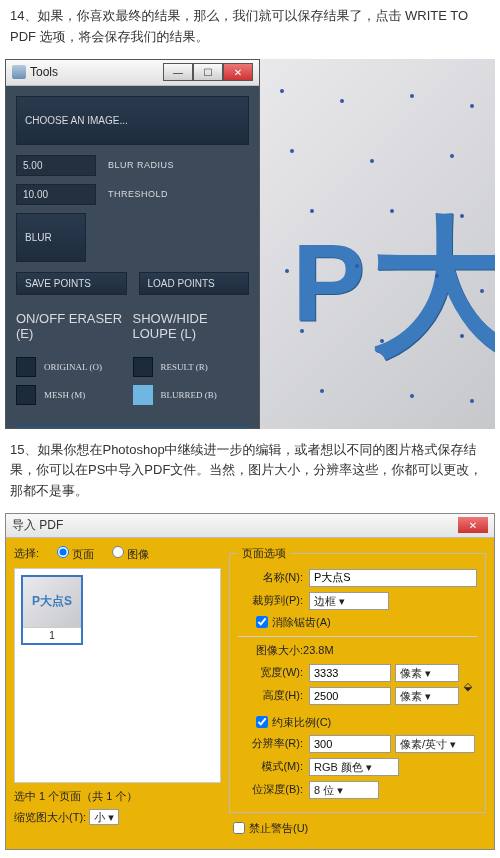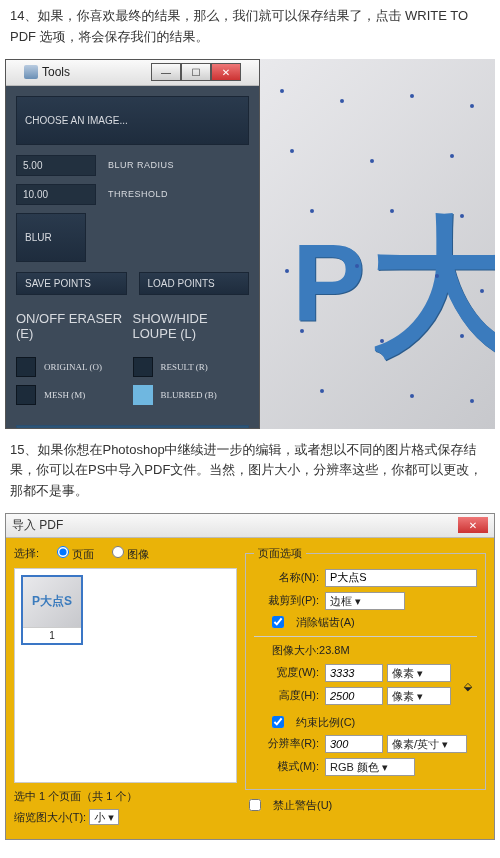--- a/index.html
+++ b/index.html
@@ -2,21 +2,21 @@
 <html><head>
 <meta charset="utf-8">
 <style>
   * { box-sizing: border-box; margin: 0; padding: 0; }
   body { width: 500px; background: #fff; font-family: "Microsoft YaHei", Arial, sans-serif; font-size: 13px; color: #333; }
   .text-para { padding: 6px 10px; line-height: 1.6; }
   .fig-row1 { display: flex; height: 370px; margin: 5px; }
   
   
   .tools-win { width: 255px; background: #3d4a59; border: 1px solid #555; display: flex; flex-direction: column; }
-  .titlebar { height: 26px; background: linear-gradient(#fafafa,#e0e0e0); display: flex; align-items: center; padding: 0 18px; justify-content: space-between; border-bottom: 1px solid #bbb; }
+  .titlebar { height: 26px; background: linear-gradient(#fafafa,#e0e0e0); display: flex; align-items: center; padding: 0 6px; justify-content: space-between; border-bottom: 1px solid #bbb; }
   .titlebar-left { display: flex; align-items: center; gap: 4px; font-size: 12px; color: #222; }
   .titlebar-btns { display: flex; }
   .win-btn { width: 30px; height: 18px; border: 1px solid #555; display: flex; align-items: center; justify-content: center; font-size: 10px; }
   .win-min { background: linear-gradient(#fafafa,#cfcfcf); }
   .win-max { background: linear-gradient(#fafafa,#cfcfcf); }
   .win-close { background: linear-gradient(#e77,#c33); color: #fff; }
   .tools-body { flex: 1; padding: 10px; font-family: Arial, sans-serif; font-size: 10px; color: #d8dbe0; overflow: hidden; }
   .t-btn { border: 1px solid #1a2635; background: linear-gradient(#2a3a4d,#1e2c3d); padding: 18px 8px; margin-bottom: 10px; }
   .t-row { display: flex; align-items: center; margin-bottom: 8px; }
   .t-input { width: 80px; border: 1px solid #1a2635; background: #22303f; padding: 4px 6px; color: #d8dbe0; font-size: 10px; margin-right: 12px; }
@@ -53,23 +53,23 @@
   .radio-row { display: flex; gap: 18px; margin-bottom: 6px; align-items: center; }
   .thumb-area { height: 215px; border: 1px solid #ccc; background: #fff; padding: 6px; }
   .thumb { width: 62px; border: 2px solid #3a76c5; display: inline-block; }
   .thumb-img { height: 50px; background: linear-gradient(135deg,#e9e9ec,#c7c8cc); display: flex; align-items: center; justify-content: center; color: #3b7bbd; font-size: 12px; font-weight: 700; }
   .thumb-num { background: #fff; border-top: 1px solid #ccc; text-align: center; font-size: 10px; padding: 2px 0; }
   .sel-row { margin: 6px 0; font-size: 11px; }
   .select-ctrl { border: 1px solid #999; background: #fff; font-size: 11px; padding: 1px 4px; height: 18px; width: 64px; }
   .frm-row { display: flex; align-items: center; margin-bottom: 5px; }
   .frm-lbl { width: 65px; text-align: right; margin-right: 6px; }
   .txt-in { border: 1px solid #999; background: #fff; font-size: 11px; padding: 1px 4px; height: 18px; }
-  .w70 { width: 58px; font-style: italic; }
+  .w70 { width: 82px; }
   .link-bracket { width: 18px; display: flex; align-items: center; justify-content: center; }
-  .chk-row { display: flex; align-items: center; margin: 5px 0 5px 18px; gap: 12px; }
+  .chk-row { display: flex; align-items: center; margin: 5px 0 5px 18px; gap: 4px; }
   .sep { border-top: 1px solid #ccc; margin: 6px 0; }
   .size-lbl { margin: 4px 0 6px 18px; }
   .radio, .chk { width: 12px; height: 12px; }
 </style>
 </head>
 <body>
 
 <p class="text-para">14、如果，你喜欢最终的结果，那么，我们就可以保存结果了，点击 WRITE TO PDF 选项，将会保存我们的结果。</p>
 
 <div class="fig-row1">
@@ -227,20 +227,24 @@
         </div>
         <div class="frm-row">
           <span class="frm-lbl">分辨率(R):</span>
           <input class="txt-in w70" value="300" style="">
           <span class="select-ctrl" style="margin-left:4px;width:80px"><span>像素/英寸</span> ▾</span>
         </div>
         <div class="frm-row">
           <span class="frm-lbl">模式(M):</span>
           <span class="select-ctrl" style="width:90px"><span>RGB 颜色</span> ▾</span>
         </div>
+        <div class="frm-row">
+          <span class="frm-lbl">位深度(B):</span>
+          <span class="select-ctrl" style="width:70px"><span>8 位</span> ▾</span>
+        </div>
       </fieldset>
       <div class="chk-row" style="margin-left:4px;">
         <input type="checkbox" class="chk" style="">
         <span>禁止警告(U)</span>
       </div>
     </div>
   </div>
 </div>
 
 </body></html>

